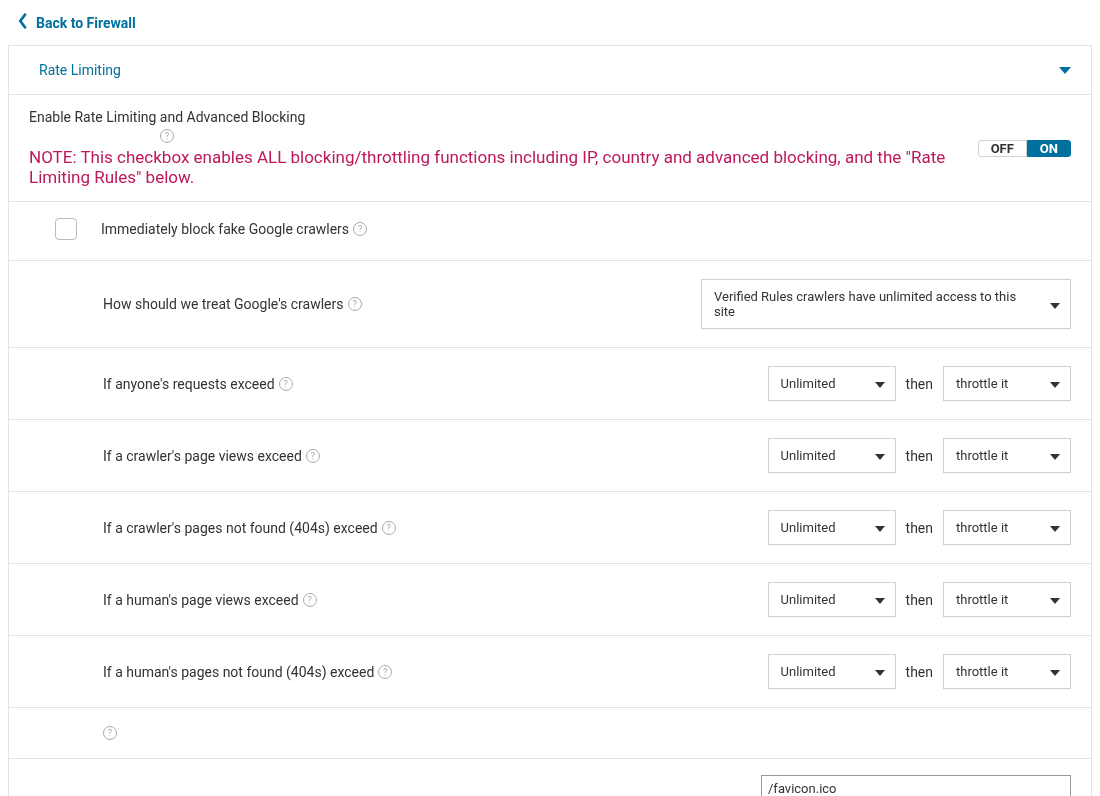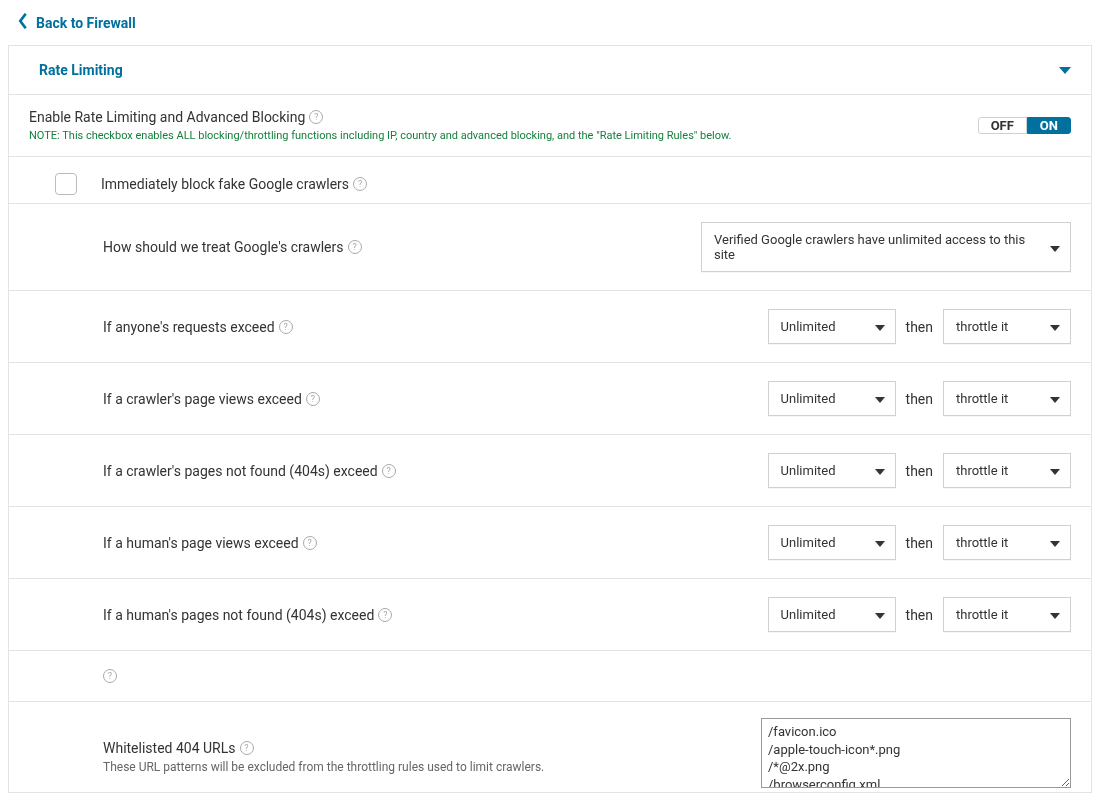--- a/index.html
+++ b/index.html
@@ -38,21 +38,21 @@
     .panel-header {
       display: flex;
       align-items: center;
       justify-content: space-between;
       padding: 16px 20px;
       background: #fff;
       border-bottom: 1px solid #e3e3e3;
     }
     .panel-title {
       color: #00709e;
-      font-weight: 700;
+      font-weight: 400;
       font-size: 14px;
       padding-left: 10px;
     }
     .panel-caret {
       cursor: pointer;
     }
     .panel-caret svg {
       fill: #00709e;
     }
     .enable-row {
@@ -65,24 +65,25 @@
     }
     .enable-text {
       flex: 1;
     }
     .enable-label {
       color: #333;
       font-size: 14px;
       display: inline-flex;
       align-items: center;
       gap: 4px;
+      flex-direction: column;
     }
     .enable-note {
-      color: #15803d;
-      font-size: 11px;
+      color: #be185d;
+      font-size: 17px;
       margin-top: 4px;
     }
     .toggle-group {
       display: flex;
       border-radius: 2px;
     }
     .toggle-btn {
       padding: 0 12px;
       font-size: 13px;
       font-weight: 700;
@@ -140,21 +141,21 @@
       border: 1px solid #bbb;
       border-radius: 4px;
       cursor: pointer;
       margin-right: 24px;
       flex-shrink: 0;
       background: #fff;
     }
     .checkbox-row {
       display: flex;
       align-items: center;
-      padding: 16px 20px 8px 46px;
+      padding: 16px 20px 20px 46px;
       border-bottom: 1px solid #e3e3e3;
       background: #fff;
     }
     .checkbox-label {
       color: #333;
       font-size: 14px;
       display: flex;
       align-items: center;
       gap: 4px;
     }
@@ -274,21 +275,21 @@
       <span class="help-icon">?</span>
     </div>
   </div>
 
   <div class="option-row">
     <div class="option-label">
       <span>How should we treat Google's crawlers</span>
       <span class="help-icon">?</span>
     </div>
     <div class="select-box select-wide">
-      <span>Verified Google crawlers have unlimited access to this site</span>
+      <span>Verified Rules crawlers have unlimited access to this site</span>
       <span class="select-arrow">
         <svg width="10" height="6" viewBox="0 0 10 6">
             <polygon points="0,0 10,0 5,6"></polygon>
           </svg>
       </span>
     </div>
   </div>
 
   <div class="option-row">
     <div class="option-label">

